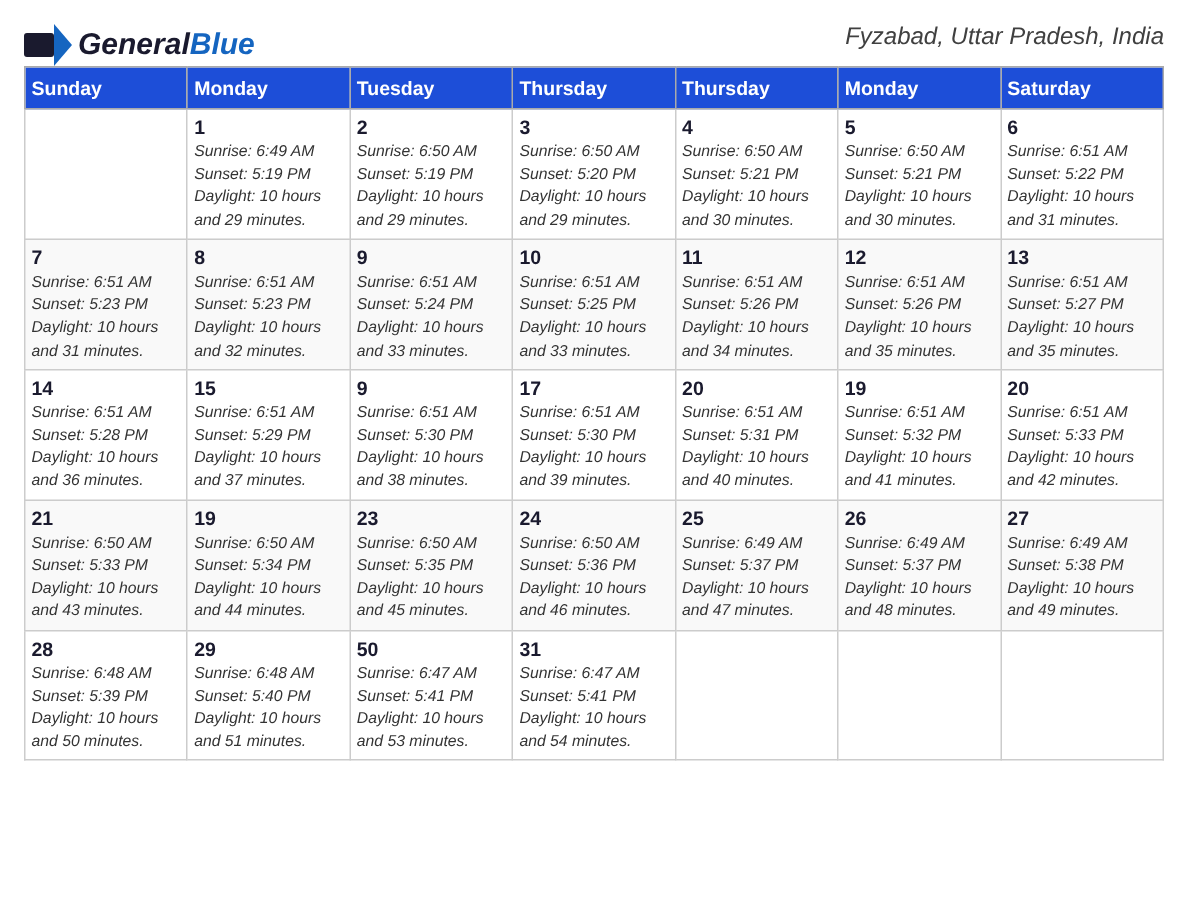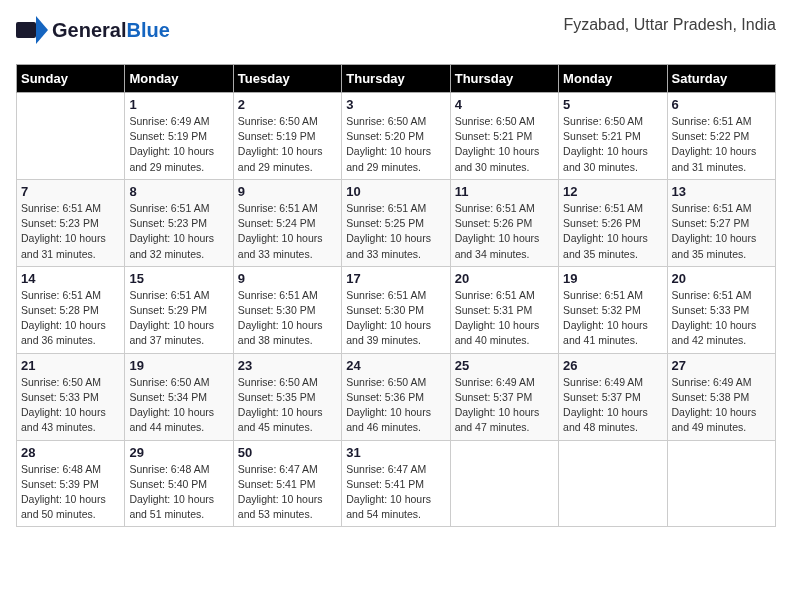--- a/index.html
+++ b/index.html
@@ -7,21 +7,22 @@
       font-family: Arial, sans-serif;
       background: #fff;
       width: 792px;
       min-height: 612px;
       padding: 16px;
     }
     .header {
       display: flex;
       justify-content: space-between;
       align-items: flex-start;
-      margin-bottom: 20px;
+      margin-bottom: 0;
+      font-style: italic;
     }
     .logo {
       display: flex;
       flex-direction: column;
       align-items: flex-start;
     }
     .logo-row {
       display: flex;
       align-items: center;
       gap: 4px;
@@ -37,21 +38,21 @@
     .location {
       font-size: 16px;
       color: #404040;
     }
     table {
       width: 100%;
       border-collapse: collapse;
       font-size: 11px;
     }
     thead tr th {
-      background-color: #000000;
+      background-color: #1d4ed8;
       color: #fff;
       padding: 6px 4px;
       text-align: left;
       font-size: 13px;
       font-weight: bold;
       border: 1px solid #aaa;
     }
     tbody tr td {
       border: 1px solid #ccc;
       vertical-align: top;
@@ -68,20 +69,21 @@
       font-size: 13px;
       font-weight: bold;
       color: #1a1a2e;
       display: block;
       margin-bottom: 2px;
     }
     .day-info {
       font-size: 10.5px;
       color: #333;
       line-height: 1.45;
+      font-style: italic;
     }
     td.empty { background: #fff; }
   </style>
 </head>
 <body>
 
 <div class="header">
   <div class="logo">
     <div class="logo-row">
       <svg width="32" height="28" viewBox="0 0 32 28">

